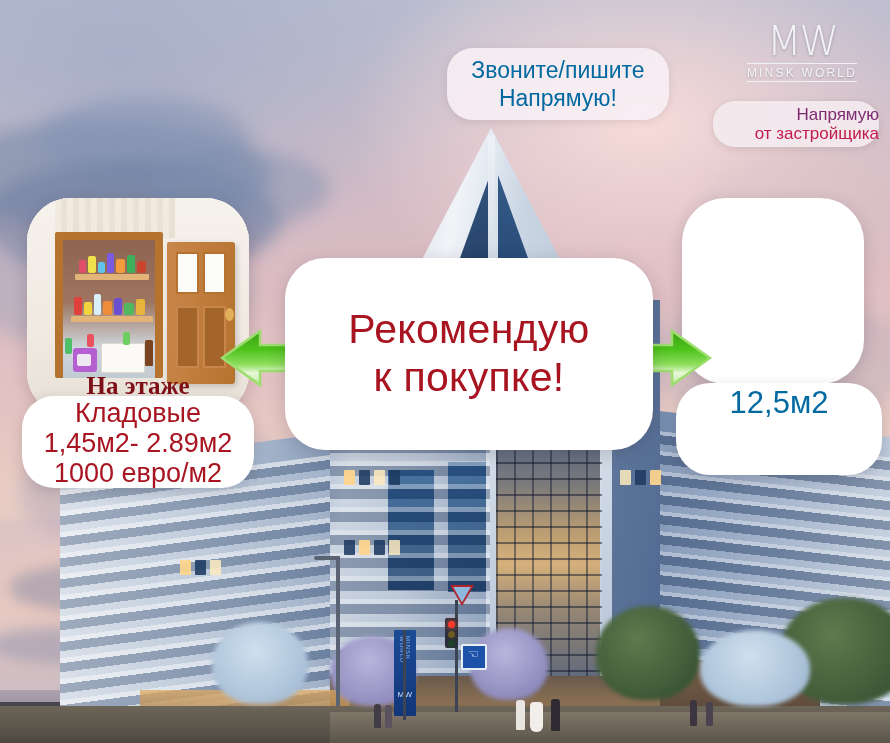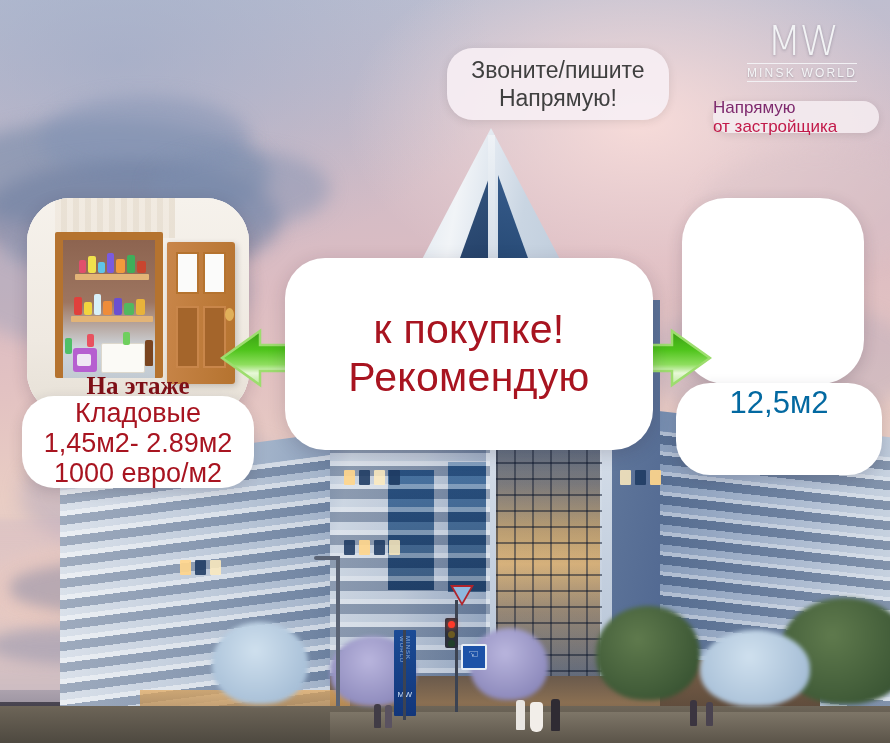--- a/index.html
+++ b/index.html
@@ -198,21 +198,21 @@
   
   .bubble-top{
     position:absolute;left:447px;top:48px;width:222px;height:72px;
     background:rgba(246,238,243,.93);
     border-radius:26px;
     display:flex;align-items:center;justify-content:center;
     text-align:center;
     box-shadow:0 2px 10px rgba(0,0,0,.10);
   }
   .bubble-top-txt{
-    font-size:23px;line-height:1.22;color:#404040;font-weight:400;
+    font-size:23px;line-height:1.22;color:#0369a1;font-weight:400;
   }
 
   
   .logo{
     position:absolute;left:742px;top:20px;width:120px;height:72px;
     text-align:center;
   }
   .logo-mark{
     font-size:40px;line-height:42px;color:#f2f3f5;letter-spacing:-2px;
     font-family:"DejaVu Sans",sans-serif;font-weight:300;
@@ -220,24 +220,24 @@
   }
   .logo-word{
     margin-top:1px;
     font-size:12px;letter-spacing:2.2px;color:#f4f5f7;
     border-top:1px solid rgba(244,245,247,.9);
     border-bottom:1px solid rgba(244,245,247,.9);
     padding:2px 0 1px 0;display:inline-block;
     text-shadow:0 1px 2px rgba(60,60,80,.35);
   }
   .badge-direct{
-    position:absolute;left:713px;top:101px;width:166px;height:32px;
+    position:absolute;left:713px;top:101px;width:166px;height:46px;
     background:rgba(244,235,240,.90);
     border-radius:22px;
-    display:flex;flex-direction:column;align-items:flex-start;justify-content:center;
+    display:flex;flex-direction:column;align-items:flex-end;justify-content:center;
     box-shadow:0 2px 8px rgba(0,0,0,.10);
   }
   .badge-l1{font-size:17px;color:#7e2a6e;line-height:19px;}
   .badge-l2{font-size:17px;color:#c21a4a;line-height:19px;font-weight:500;}
 
   
   .card-center{
     position:absolute;left:285px;top:258px;width:368px;height:192px;
     background:#ffffff;border-radius:40px;
     box-shadow:0 4px 18px rgba(40,30,50,.18);
@@ -543,22 +543,22 @@
   </div>
   <div class="card-left-label">На этаже</div>
   <div class="card-left-info">
     <div class="cl-line">Кладовые</div>
     <div class="cl-line">1,45м2- 2.89м2</div>
     <div class="cl-line">1000 евро/м2</div>
   </div>
 
   <div class="card-center">
     <div class="card-center-txt">
+      <div>Рекомендую</div>
       <div>к покупке!</div>
-      <div>Рекомендую</div>
     </div>
   </div>
 
   <div class="card-right"></div>
   <div class="park-sign"></div>
   <div class="park-p">P</div>
   <svg class="car-icon" viewBox="0 0 80 50">
     <path d="M10,32 L13,20 Q15,13 22,12 L58,12 Q65,13 67,20 L70,32 Q72,33 72,37 L72,43 Q72,45 69,45 L63,45 Q60,45 60,43 L60,41 L20,41 L20,43 Q20,45 17,45 L11,45 Q8,45 8,43 L8,37 Q8,33 10,32 Z" fill="#1d1d1b"></path>
     <path d="M19,27 L22,17 Q23,15 27,15 L53,15 Q57,15 58,17 L61,27 Z" fill="#ffffff"></path>
     <ellipse cx="18" cy="34.5" rx="6" ry="3.2" fill="#ffffff"></ellipse>

